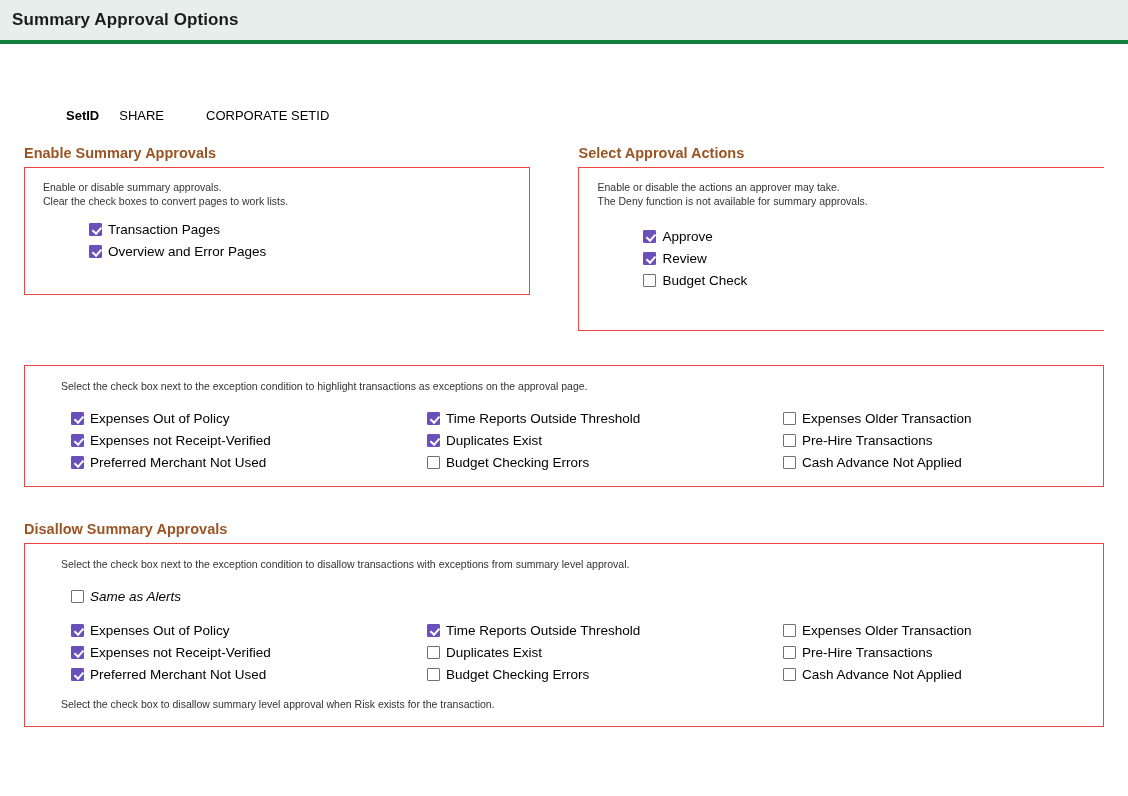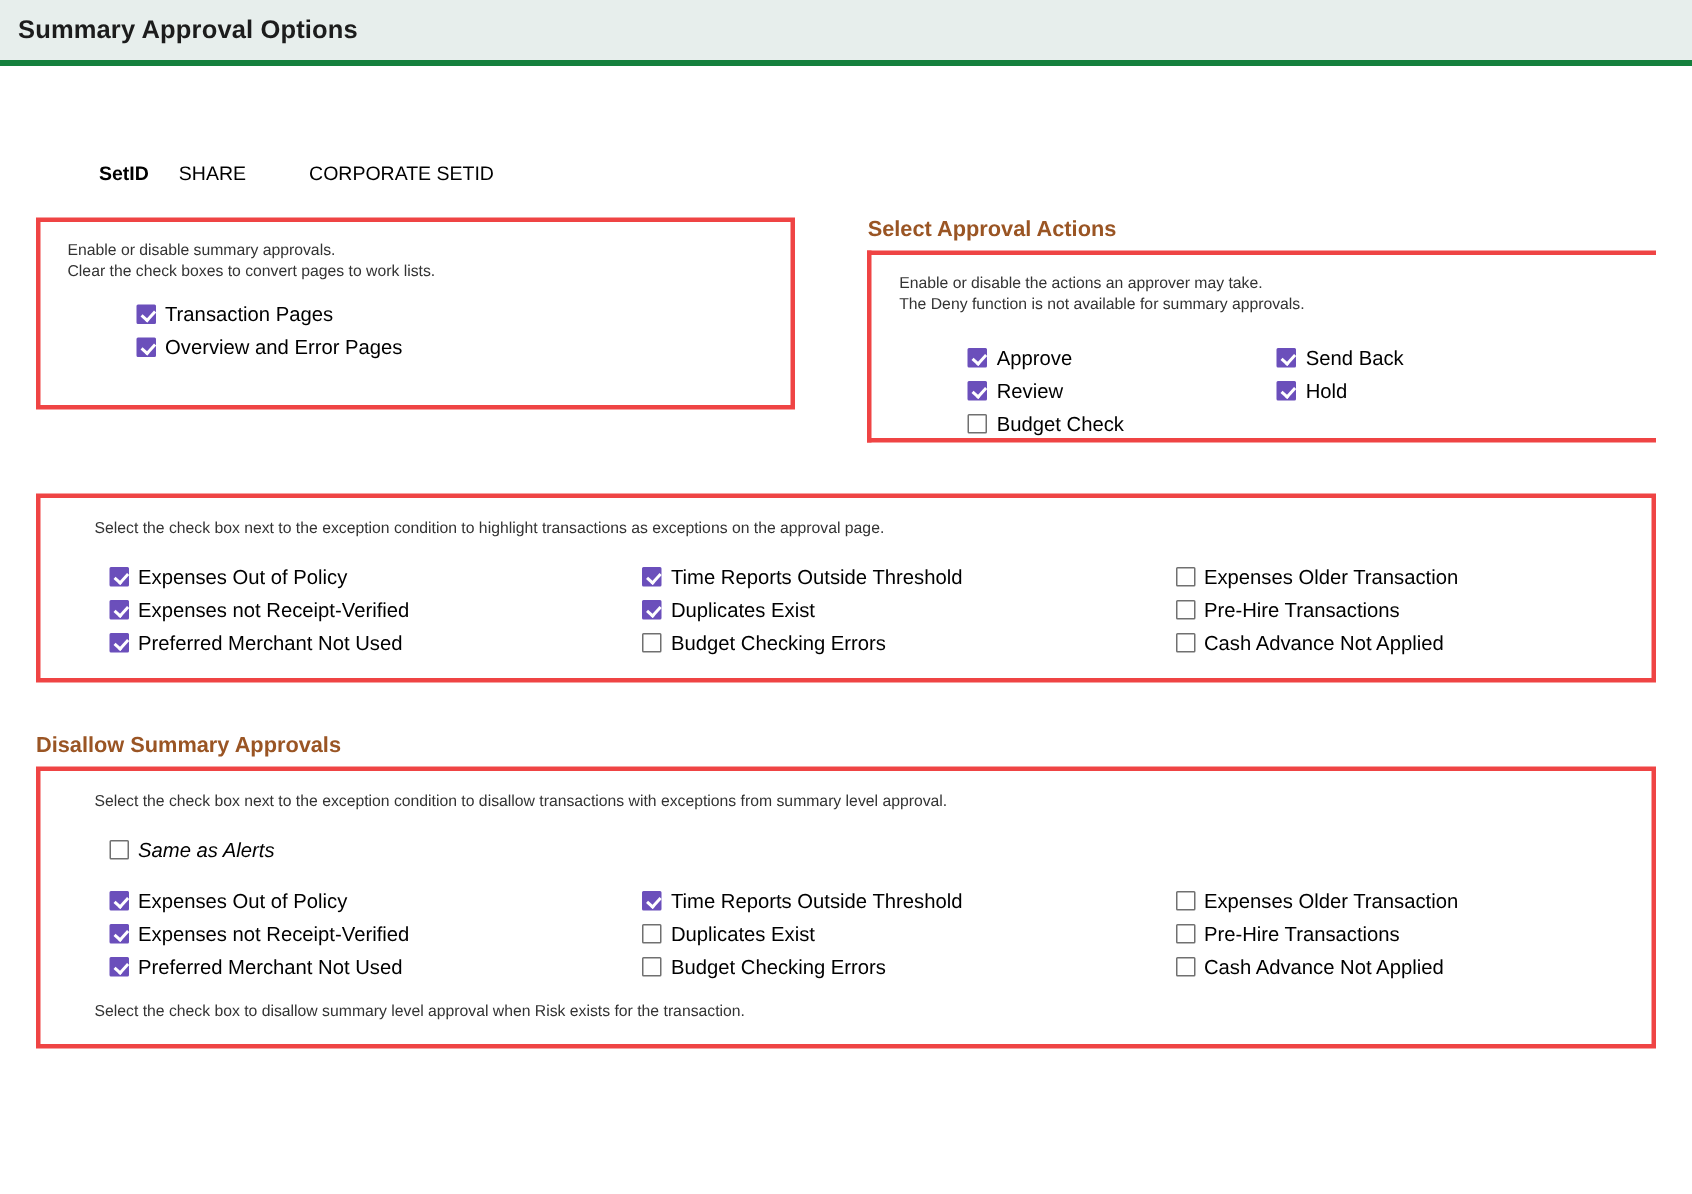--- a/index.html
+++ b/index.html
@@ -62,21 +62,21 @@
 
   
   .group-title {
     color: #9a5524;
     font-size: 14.5px;
     font-weight: bold;
     margin: 0 0 6px 0;
   }
 
   .panel {
-    border: 3px solid #ef4444;
+    border: 1px solid #ef4444;
     background: #fff;
     box-sizing: border-box;
   }
 
   .panel-note {
     font-size: 10.5px;
     color: #333;
     line-height: 14px;
     margin: 0;
   }
@@ -92,21 +92,21 @@
   .col-right {
     width: 552px;
     margin-left: 20px;
     padding-left: 28px;
   }
   .panel-enable {
     height: 128px;
     padding: 12px 18px 0 18px;
   }
   .panel-actions {
-    height: 128px;
+    height: 164px;
     padding: 12px 18px 0 18px;
     border-right: none;
   }
 
   .cb-row {
     display: flex;
     align-items: center;
     margin-top: 7px;
     text-align: right;
   }
@@ -204,20 +204,21 @@
 
   <div class="setid-row">
     <span class="setid-label">SetID</span>
     <span class="setid-value">SHARE</span>
     <span class="setid-desc">CORPORATE SETID</span>
   </div>
 
   <div class="top-cols">
 
     <div class="col-left">
+      <div class="group-title">Enable Summary Approvals</div>
       <div class="panel panel-enable">
         <p class="panel-note">Enable or disable summary approvals.</p>
         <p class="panel-note">Clear the check boxes to convert pages to work lists.</p>
         <div class="checks-indent">
           <div class="cb-row">
             <span class="cbox checked"></span>
             <span class="cb-label">Transaction Pages</span>
           </div>
           <div class="cb-row">
             <span class="cbox checked"></span>
@@ -240,30 +241,20 @@
             </div>
             <div class="cb-row">
               <span class="cbox checked"></span>
               <span class="cb-label">Review</span>
             </div>
             <div class="cb-row">
               <span class="cbox"></span>
               <span class="cb-label">Budget Check</span>
             </div>
           </div>
-          <div class="actions-col-b">
-            <div class="cb-row">
-              <span class="cbox checked"></span>
-              <span class="cb-label">Send Back</span>
-            </div>
-            <div class="cb-row">
-              <span class="cbox checked"></span>
-              <span class="cb-label">Hold</span>
-            </div>
-          </div>
         </div>
       </div>
     </div>
 
   </div>
 
   <div class="section">
     <div class="panel panel-wide">
       <p class="small-note note-indent">Select the check box next to the exception condition to highlight transactions as exceptions on the approval page.</p>
       <div class="grid3">

